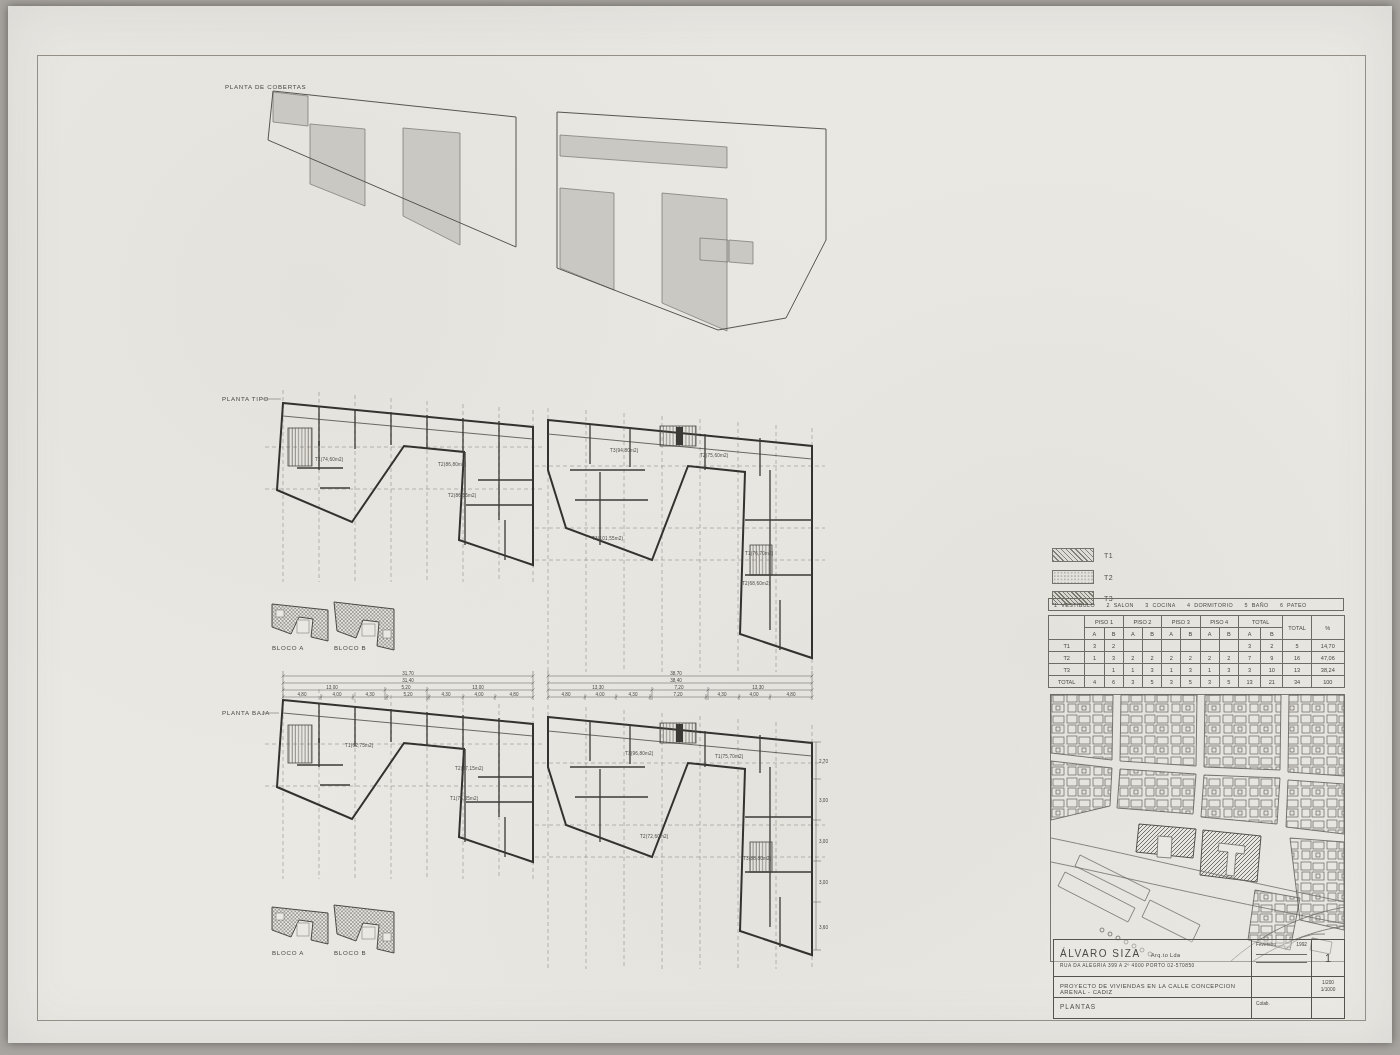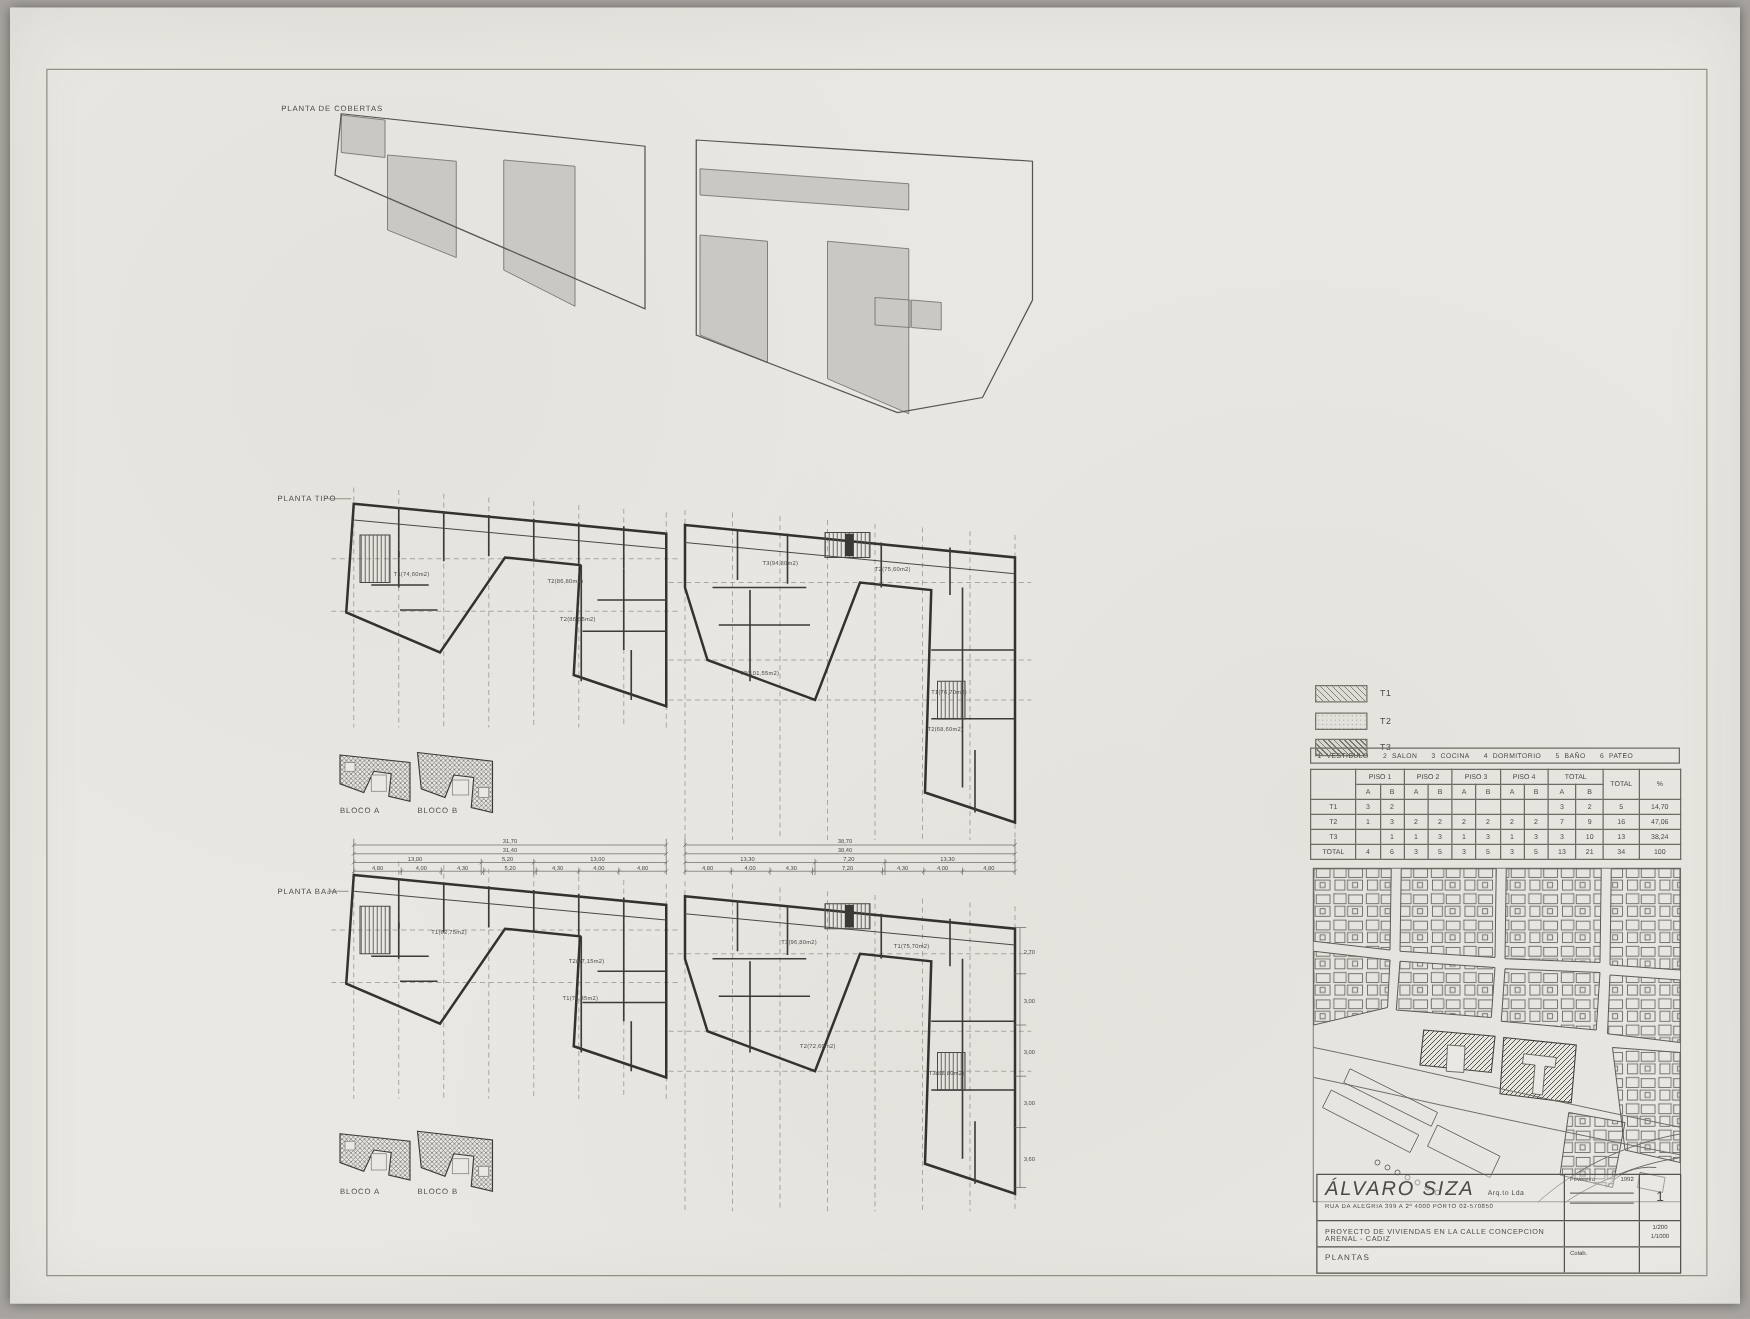--- a/index.html
+++ b/index.html
@@ -36,21 +36,21 @@
                font-weight:normal;padding:1px 0;height:9px;overflow:hidden;}
   
   #tblock{position:absolute;left:1053px;top:939px;width:292px;height:80px;
           border:1px solid #55534e;box-sizing:border-box;display:flex;flex-direction:column;
           background:rgba(236,234,229,.4);}
   .tb-row{display:flex;border-bottom:1px solid #55534e;box-sizing:border-box;}
   .tb-row:last-child{border-bottom:none;}
   .tb-c{box-sizing:border-box;border-right:1px solid #55534e;overflow:hidden;}
   .tb-c:last-child{border-right:none;}
   #tb-name-cell{width:198px;padding:3px 0 0 6px;}
-  #tb-name{font-size:16px;letter-spacing:1.5px;font-style:italic;}
+  #tb-name{font-size:10px;letter-spacing:1.5px;}
   #tb-qualif{font-size:5.5px;letter-spacing:.4px;margin-left:6px;}
   #tb-address{font-size:4.8px;letter-spacing:.5px;margin-top:2px;}
   #tb-date-cell{width:60px;padding:2px 4px;font-size:4.8px;}
   .date-line{display:flex;justify-content:space-between;}
   .sig{border-bottom:0.5px solid #6e6b65;height:7px;}
   #tb-num-cell{width:32px;display:flex;align-items:center;justify-content:center;
                font-size:11px;}
   .h-r1{height:37px;}
   .h-r2{height:21px;}
   .h-r3{flex:1;}

